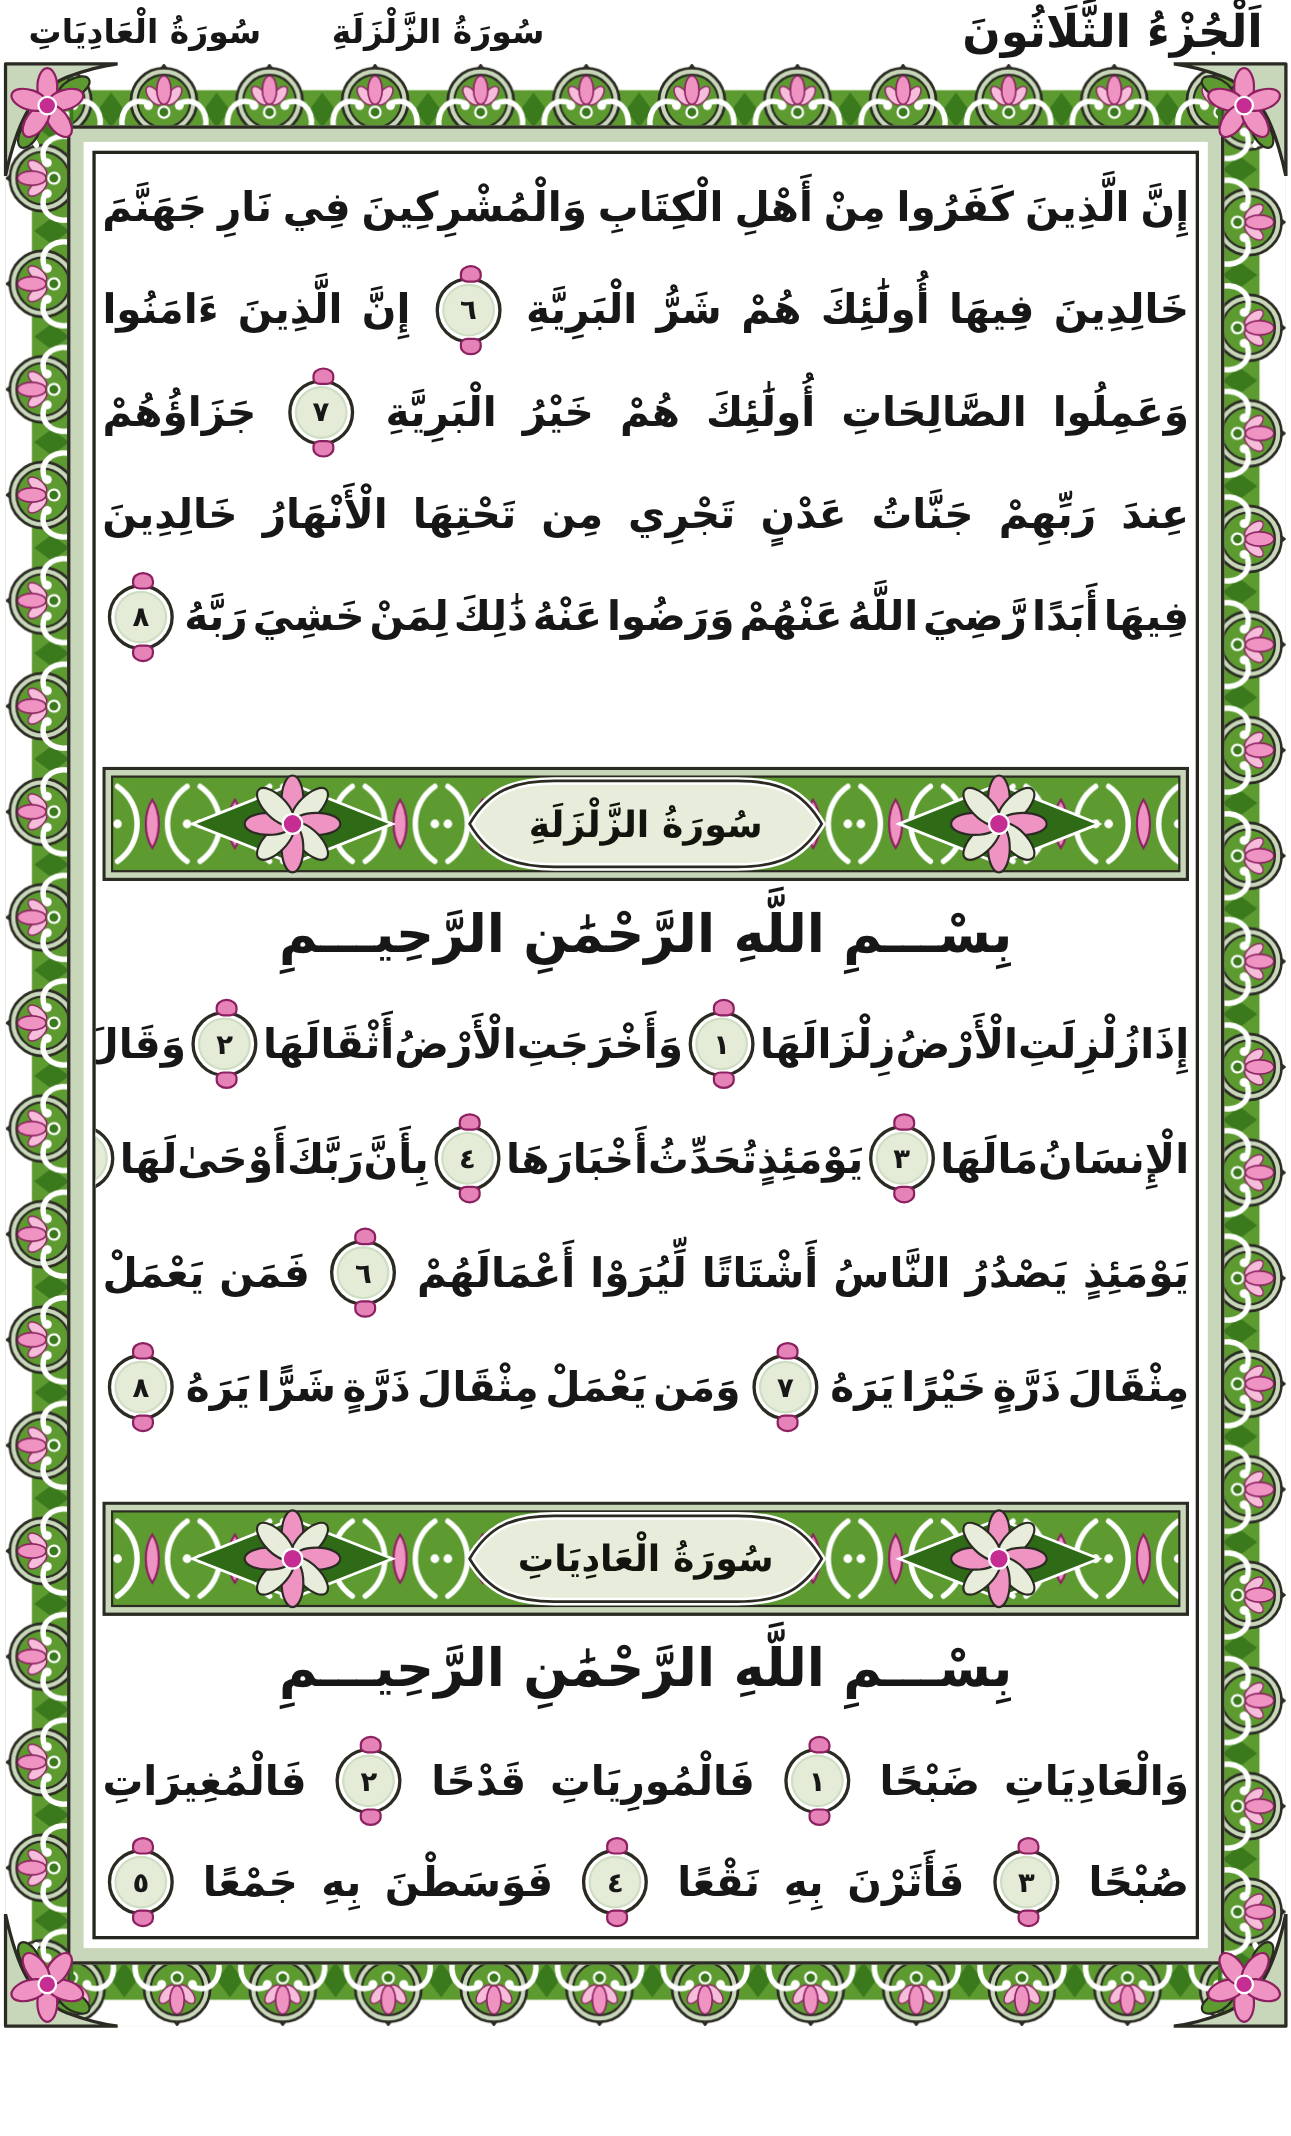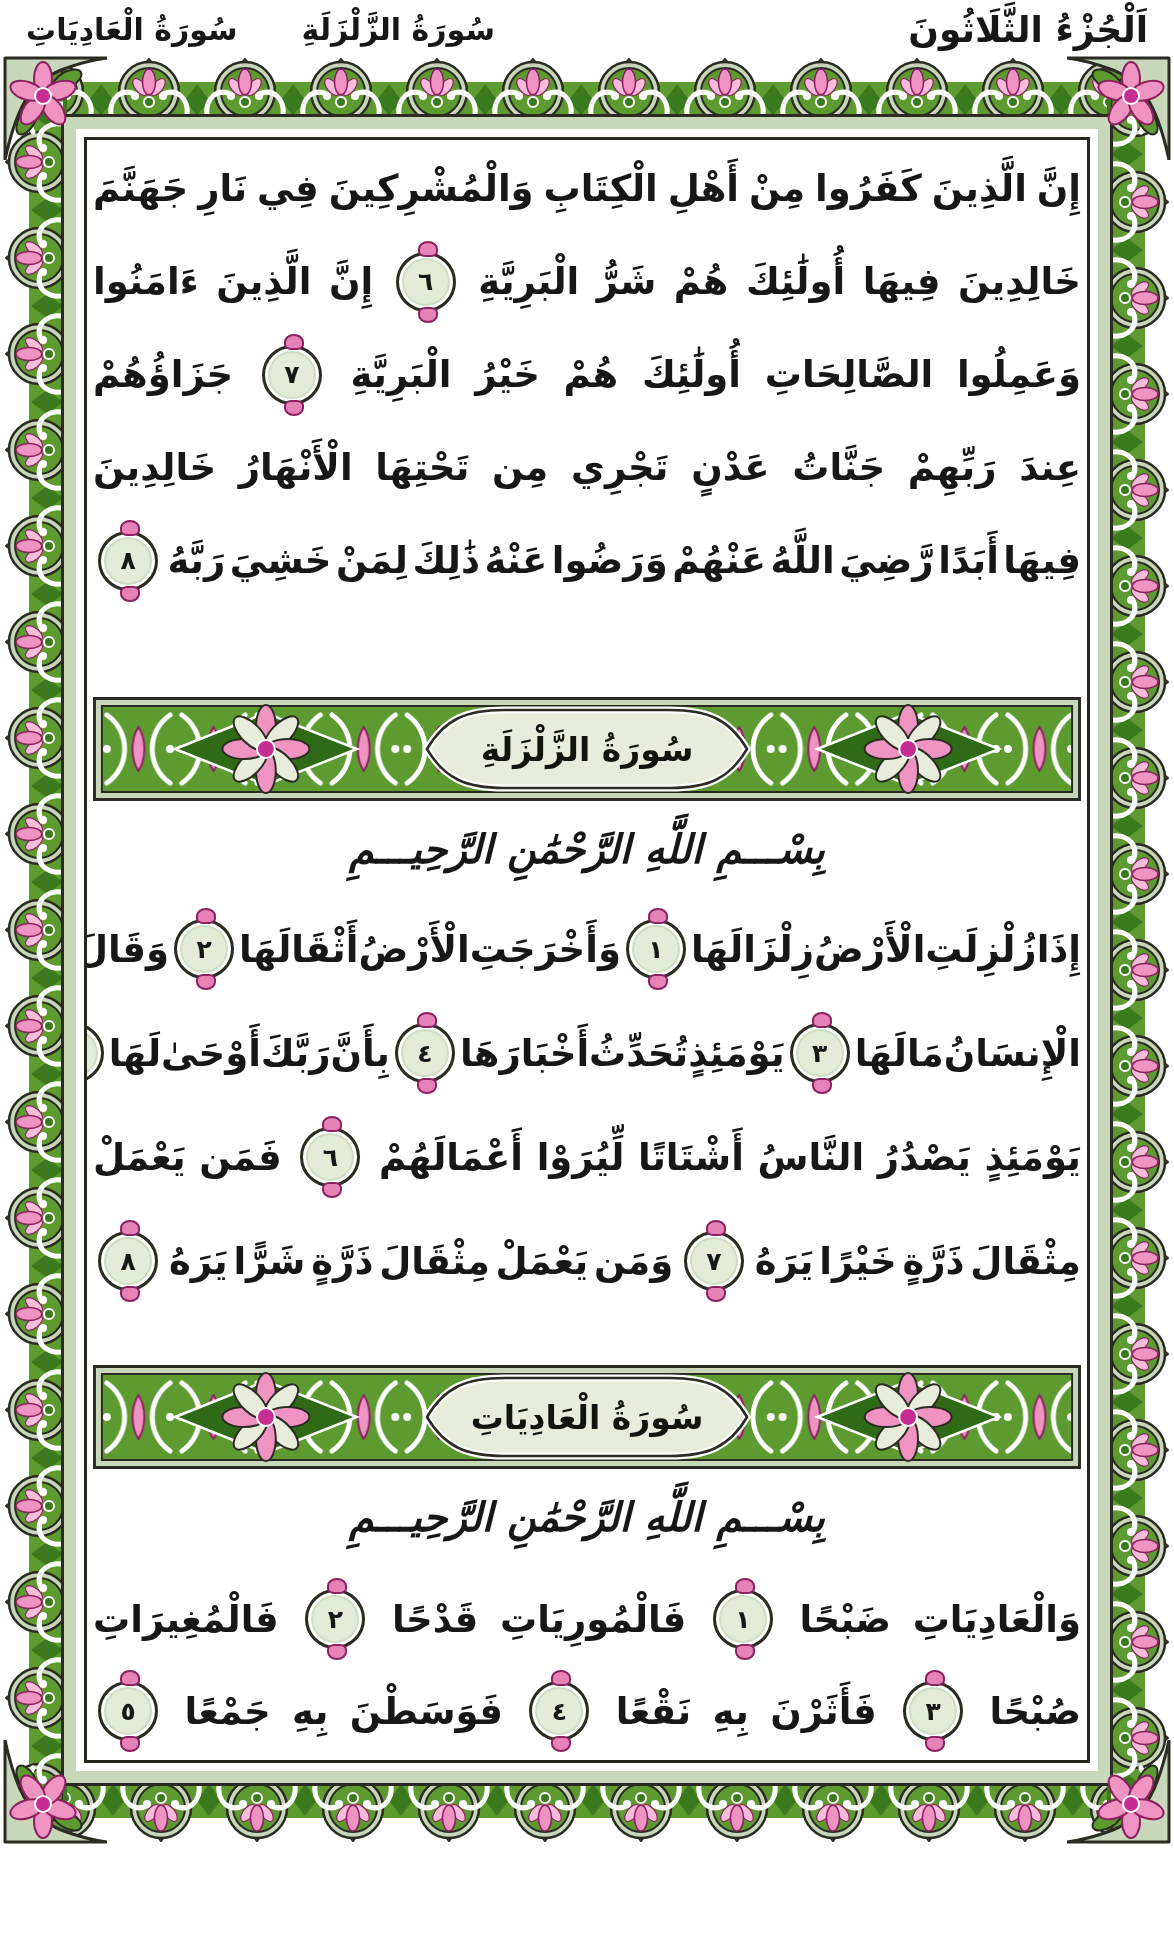--- a/index.html
+++ b/index.html
@@ -4,21 +4,21 @@
 <style>
   html,body{margin:0;padding:0;background:#ffffff;}
   .page{position:relative;width:1174px;height:1942px;background:#fff;overflow:hidden;
         font-family:"DejaVu Sans",sans-serif;color:#171717;}
 
   
   .header{position:absolute;top:2px;left:26px;right:26px;height:54px;
           display:flex;justify-content:space-between;align-items:center;
           font-weight:bold;font-size:30px;direction:ltr;}
   .header-left{display:flex;direction:rtl;gap:64px;}
-  .header-right{font-size:36px;margin-left:16px;}
+  .header-right{font-size:41px;margin-left:16px;}
 
   
   .frame{position:absolute;left:5px;top:58px;width:1164px;height:1784px;}
   .strip{position:absolute;overflow:hidden;}
   .strip-top{left:0;top:0;width:1164px;height:62px;}
   .strip-bottom{left:0;top:1722px;width:1164px;height:62px;transform:rotate(180deg);}
   .strip-left{width:1784px;height:62px;left:-861px;top:861px;transform:rotate(-90deg);}
   .strip-right{width:1784px;height:62px;left:241px;top:861px;transform:rotate(90deg);}
   .band-sage{position:absolute;inset:56px;background:#c8d7ba;border:3px solid #2b2b23;}
   .band-white{position:absolute;inset:71px;background:#fff;}
@@ -53,21 +53,21 @@
   
   .banner{position:relative;height:104px;}
   [data-name="surah-banner-zalzalah"]{margin-top:90px;}
   [data-name="surah-banner-adiyat"]{margin-top:52px;}
   .banner-art{position:absolute;inset:0;}
   .banner-art svg{display:block;width:100%;height:100%;}
   .banner-title{position:absolute;left:50%;top:50%;transform:translate(-50%,-50%);
        font-size:33px;font-weight:bold;white-space:nowrap;color:#14140f;}
 
   .bismillah{height:96px;display:flex;align-items:center;justify-content:center;
-       font-size:40px;font-weight:bold;direction:rtl;font-style:italic;}
+       font-size:48px;font-weight:bold;direction:rtl;}
 
   
   .footer{position:absolute;left:0;right:0;top:1864px;text-align:center;
        font-size:46px;font-weight:bold;color:#1c1c1c;}
 </style>
 </head>
 <body>
 
 <div class="page" data-name="mushaf-page">
 

